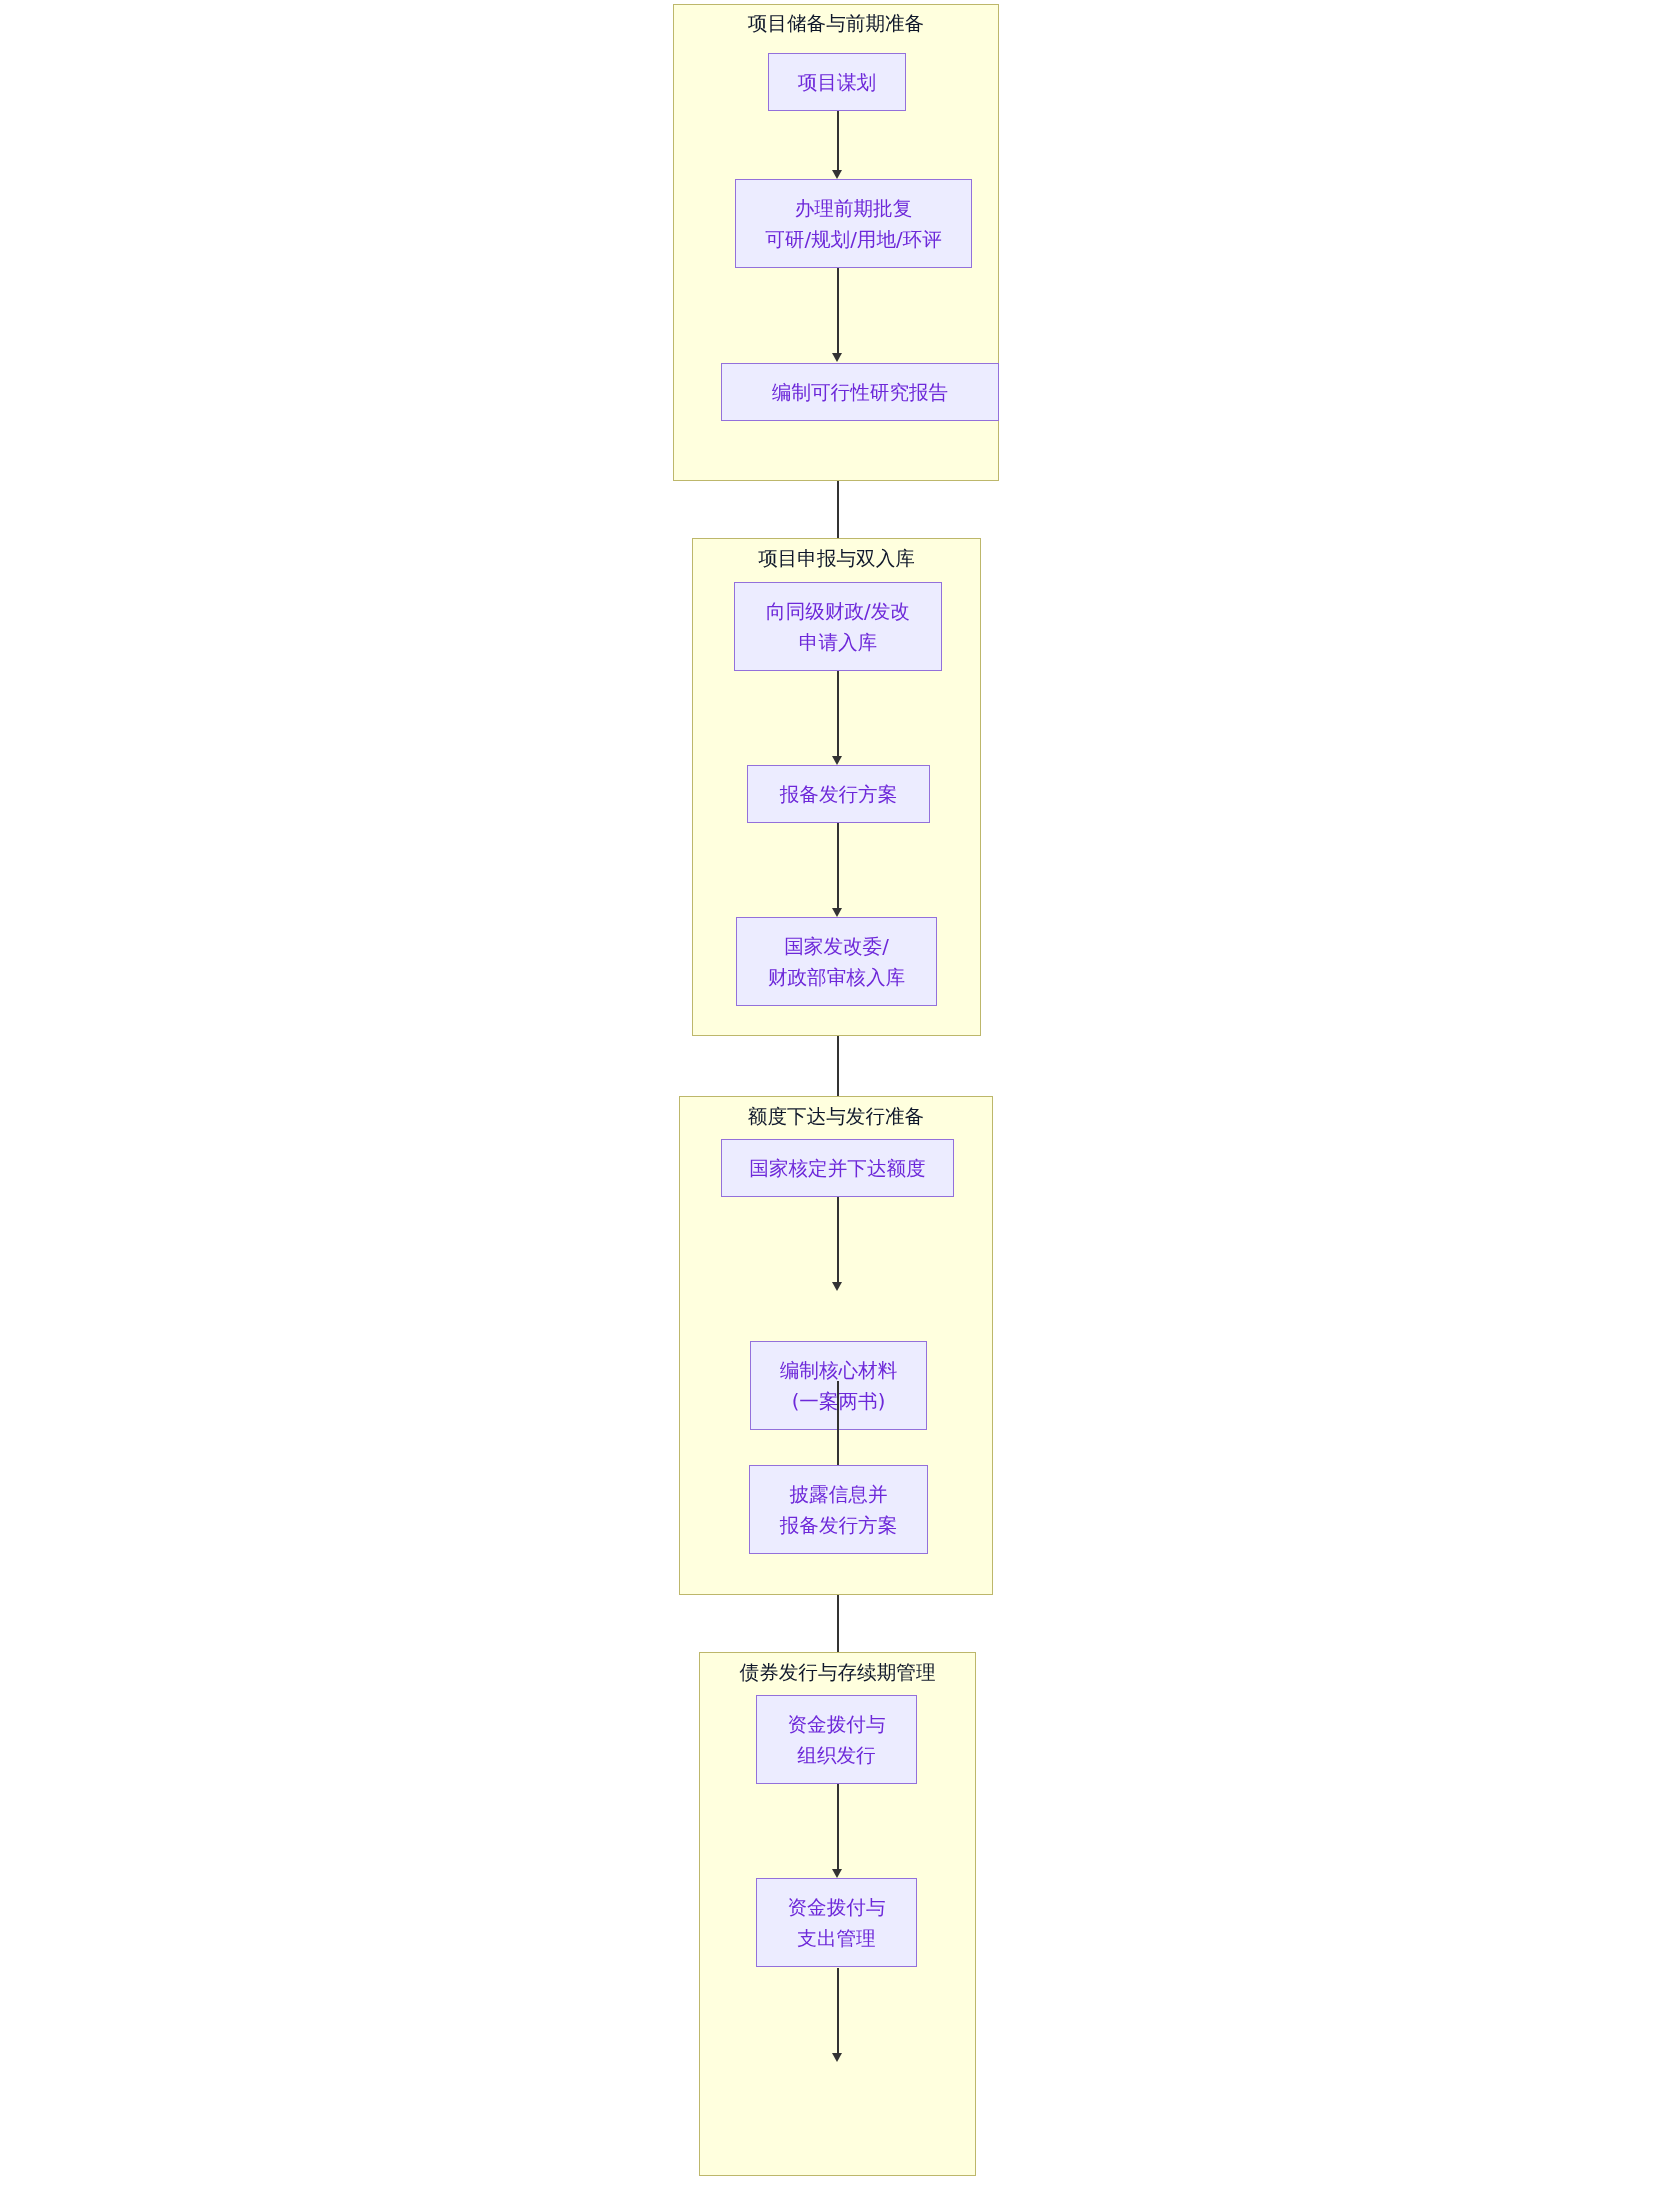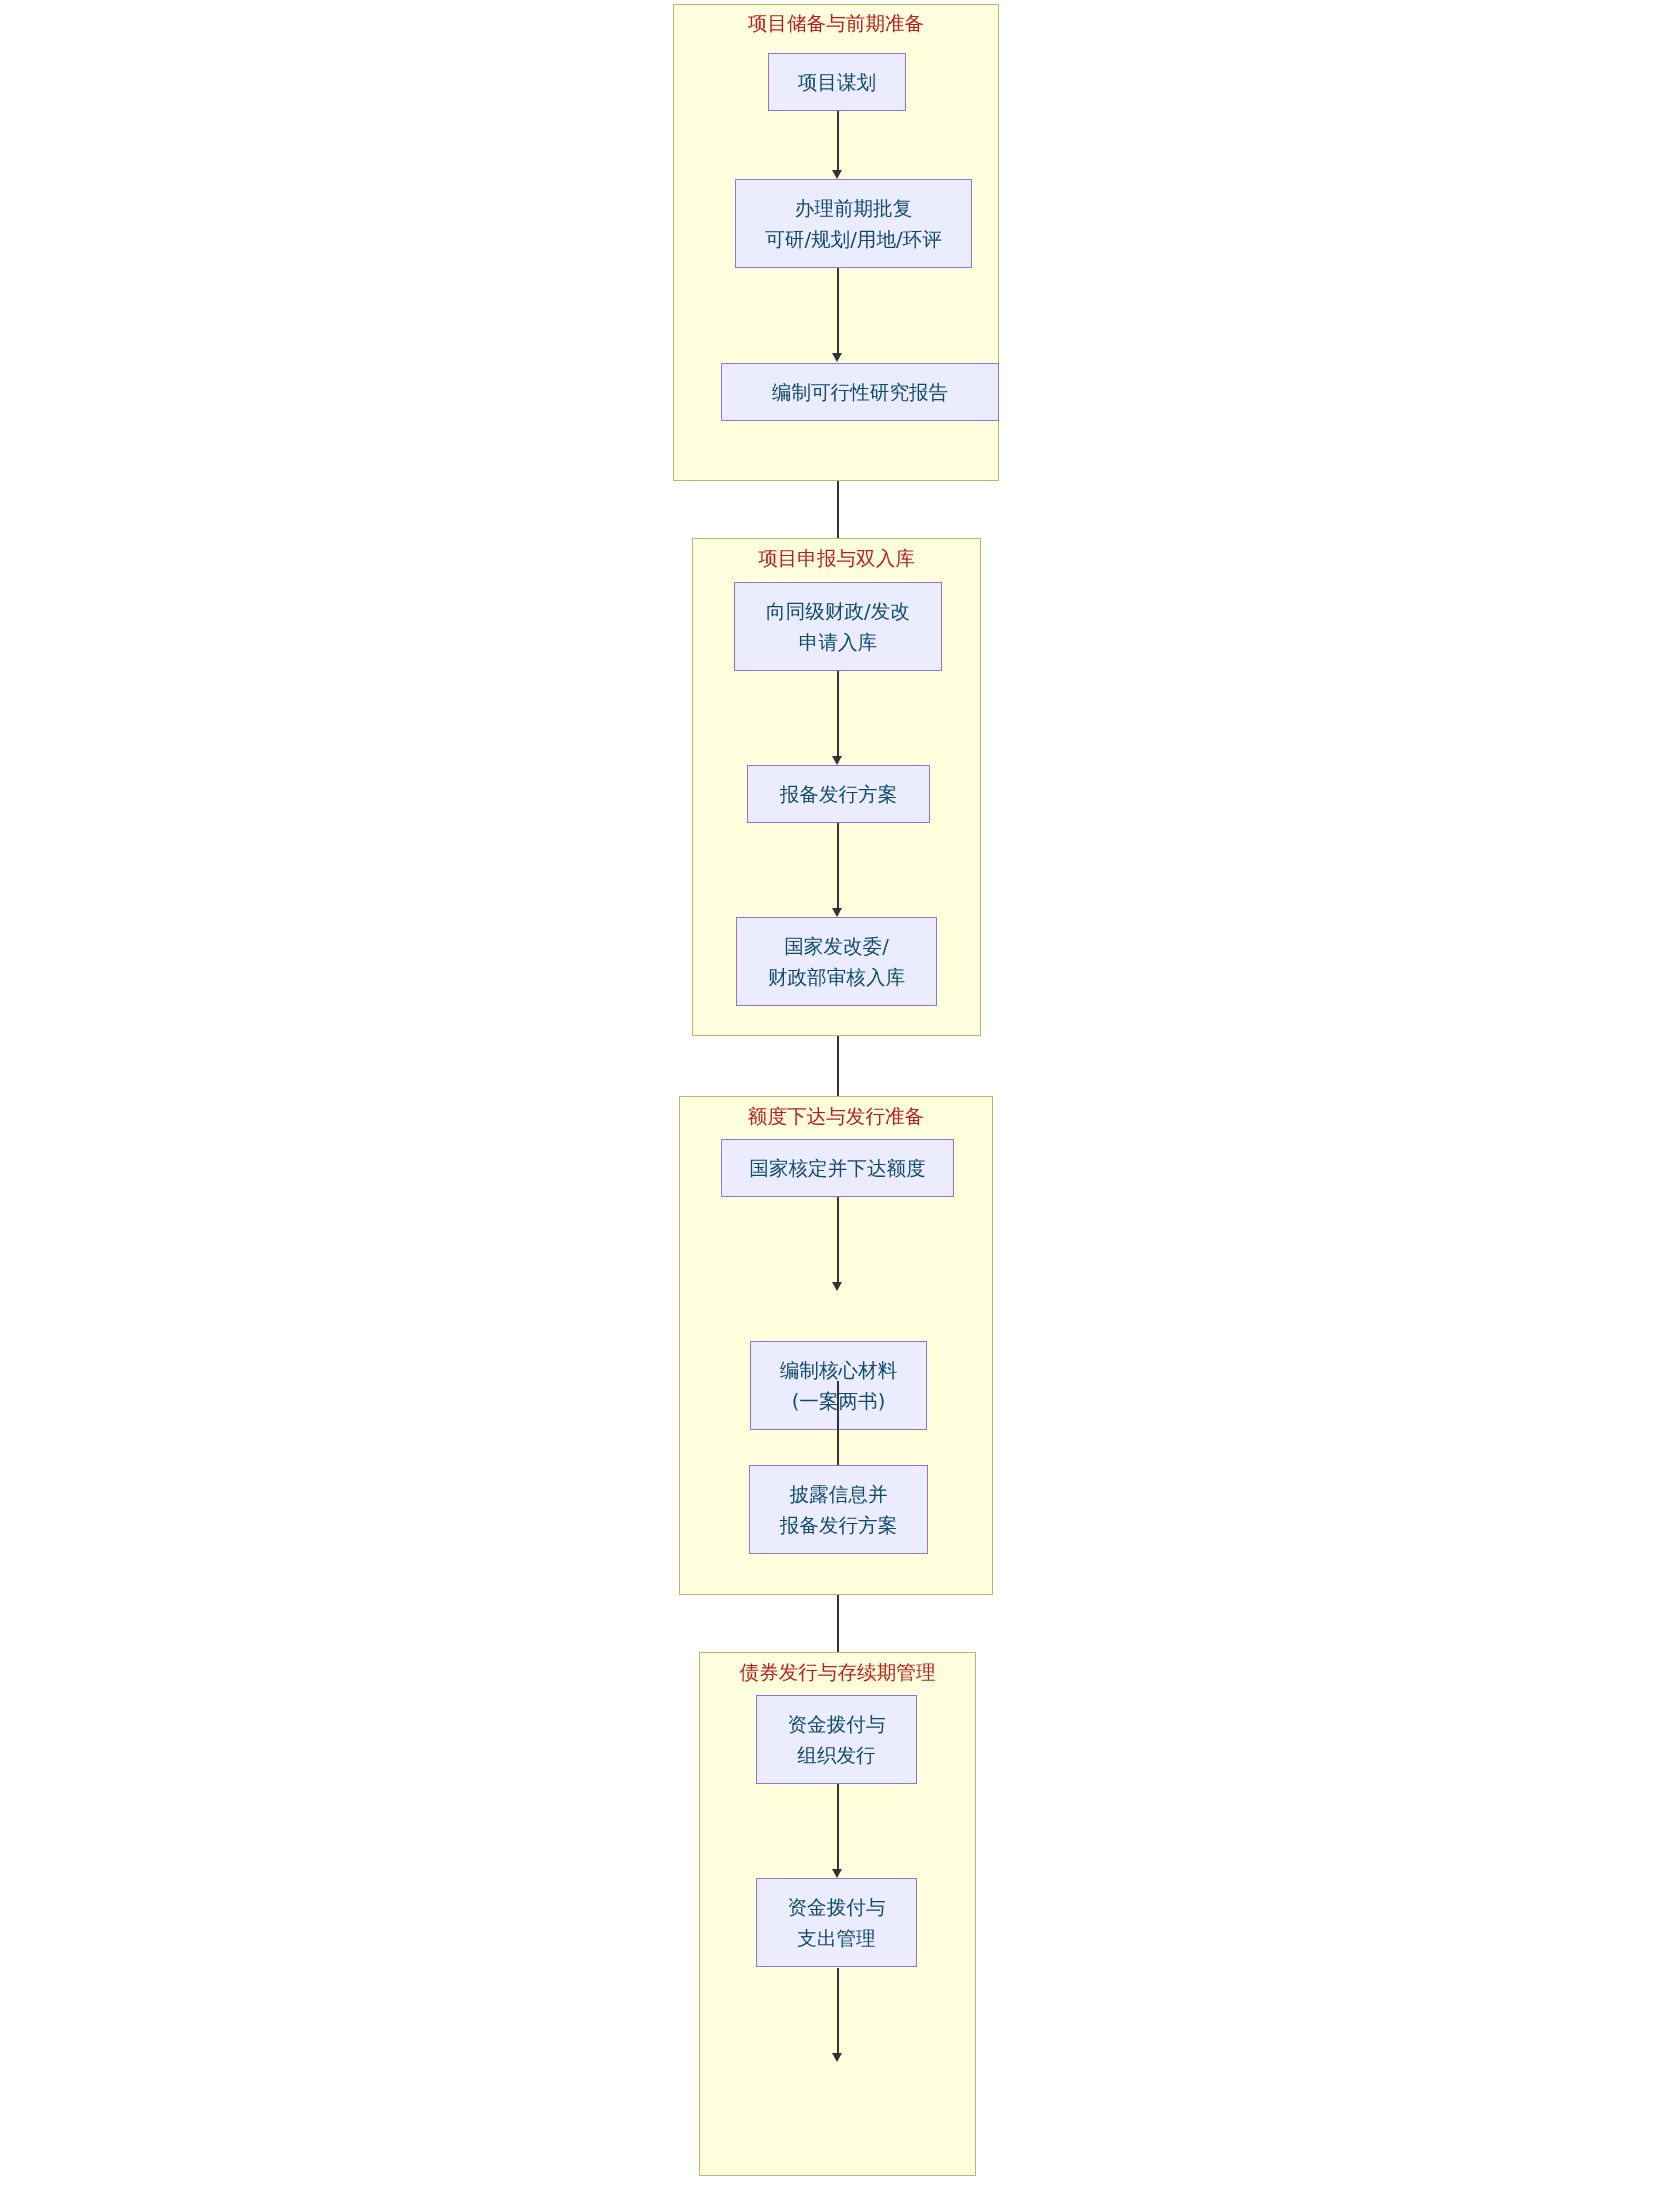--- a/index.html
+++ b/index.html
@@ -16,34 +16,34 @@
     background:#ffffde;
     border:1.5px solid #bdb76b;
     box-sizing:border-box;
   }
   .cluster-title{
     position:absolute;
     top:5.6px;left:0;right:0;
     text-align:center;
     font-size:19.6px;
     line-height:28px;
-    color:#b91c1c;
+    color:#0f172a;
     white-space:nowrap;
   }
 
   
   .node{
     position:absolute;
     background:#ececff;
     border:1.3px solid #9370db;
     box-sizing:border-box;
     display:flex;
     align-items:center;
     justify-content:center;
-    color:#0c4a6e;
+    color:#6d28d9;
     font-size:19.6px;
     line-height:31px;
     text-align:center;
     white-space:pre-line;
   }
 
   
   .edge{position:absolute;}
   .edge-line{
     position:absolute;

